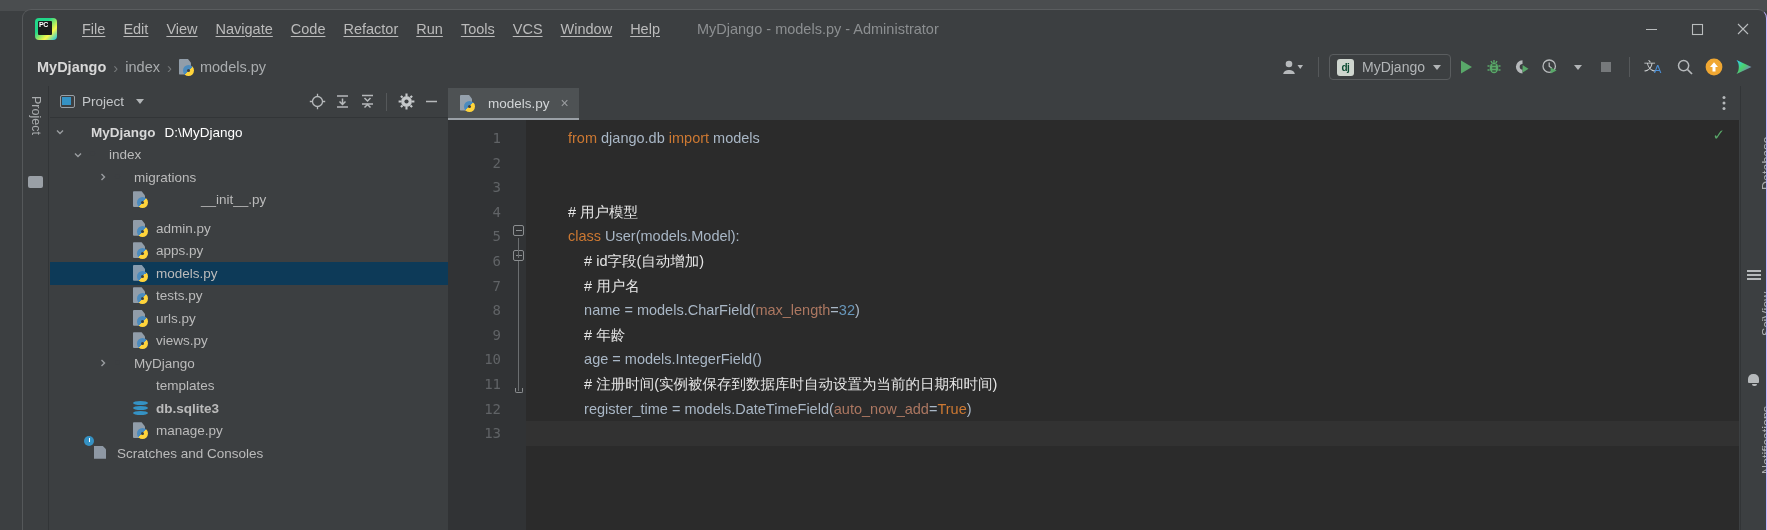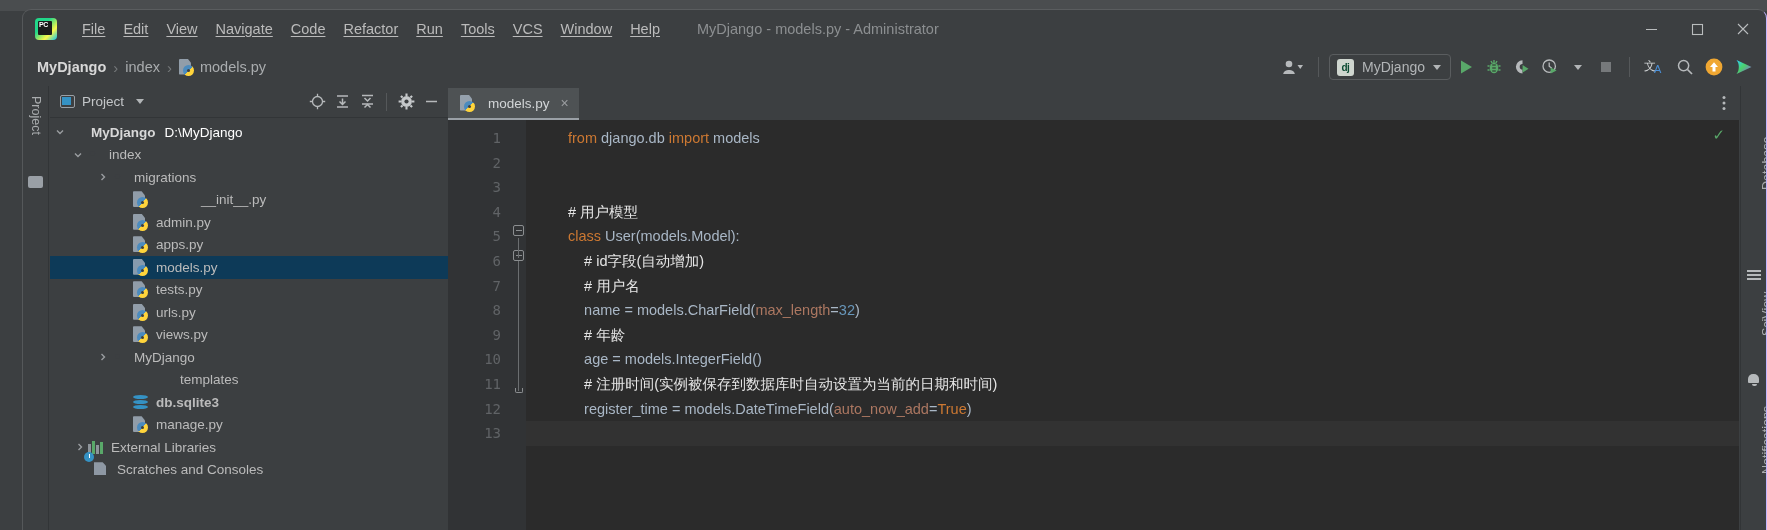--- a/index.html
+++ b/index.html
@@ -380,21 +380,21 @@
               </svg>
             </span>
           <span class="ico"><span class="folder src"></span></span>
           <span>migrations</span>
         </div>
 
         <div class="row" style="padding-left:83px;gap:45px;">
           <span class="ico"><span class="py-icon"><span class="page"></span><span class="snake"></span></span></span>
           <span>__init__.py</span>
         </div>
-        <div class="row" style="padding-left:83px;">
+        <div class="row" style="padding-left:83px;margin-top:6px;">
           <span class="ico"><span class="py-icon"><span class="page"></span><span class="snake"></span></span></span>
           <span>admin.py</span>
         </div>
         <div class="row" style="padding-left:83px;">
           <span class="ico"><span class="py-icon"><span class="page"></span><span class="snake"></span></span></span>
           <span>apps.py</span>
         </div>
         <div class="row sel" style="padding-left:83px;">
           <span class="ico"><span class="py-icon"><span class="page"></span><span class="snake"></span></span></span>
           <span>models.py</span>
@@ -415,53 +415,37 @@
         <div class="row" style="padding-left:45px;">
           <span class="arrow">
             <svg width="10" height="10" viewBox="0 0 10 10">
                 <path d="M3.5 2 L6.5 5 L3.5 8" stroke="#9a9da0" stroke-width="1.4" fill="none"></path>
               </svg>
             </span>
           <span class="ico"><span class="folder src"></span></span>
           <span>MyDjango</span>
         </div>
 
-        <div class="row" style="padding-left:83px;gap:24px;">
+        <div class="row" style="padding-left:83px;">
           <span class="ico"><span class="folder purple"></span></span>
           <span>templates</span>
         </div>
 
         <div class="row" style="padding-left:83px;font-weight:bold;">
           <span class="ico">
             <span class="db-ico"><i style="top:0;"></i><i style="top:5px;"></i><i style="top:10px;"></i></span>
           </span>
           <span>db.sqlite3</span>
         </div>
 
         <div class="row" style="padding-left:83px;">
           <span class="ico"><span class="py-icon"><span class="page"></span><span class="snake"></span></span></span>
           <span>manage.py</span>
         </div>
 
-        <div class="row" style="padding-left:22px;">
-          <span class="arrow">
-            <svg width="10" height="10" viewBox="0 0 10 10">
-                <path d="M3.5 2 L6.5 5 L3.5 8" stroke="#9a9da0" stroke-width="1.4" fill="none"></path>
-              </svg>
-            </span>
-          <span class="ico">
-            <span class="lib-ico">
-                <b style="height:10px;background:#8d949a;"></b>
-                <b style="height:13px;background:#59a869;"></b>
-                <b style="height:9px;background:#8d949a;"></b>
-                <b style="height:12px;background:#59a869;"></b>
-              </span>
-          </span>
-          <span>External Libraries</span>
-        </div>
 
         <div class="row" style="padding-left:44px;">
           <span class="ico">
             <span class="scratch-ico"><span class="pg"></span><span class="clk"></span></span>
           </span>
           <span>Scratches and Consoles</span>
         </div>
 
       </div>
     </div>

